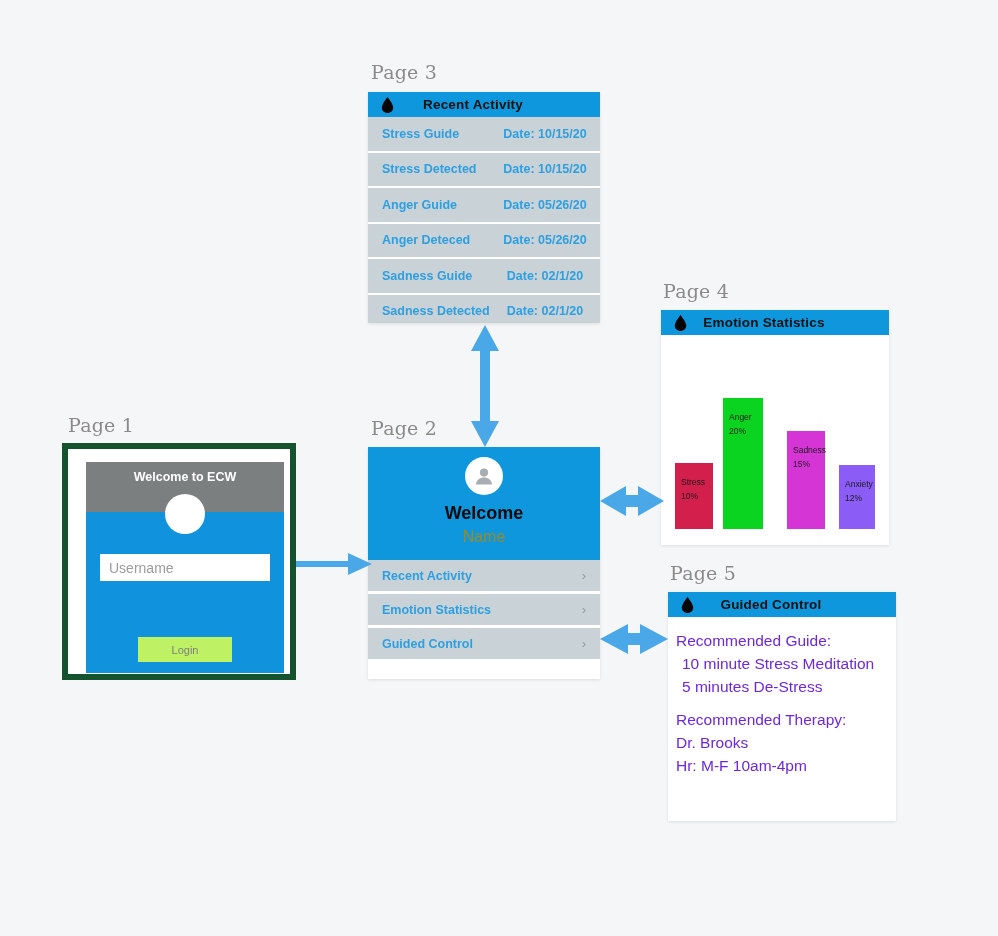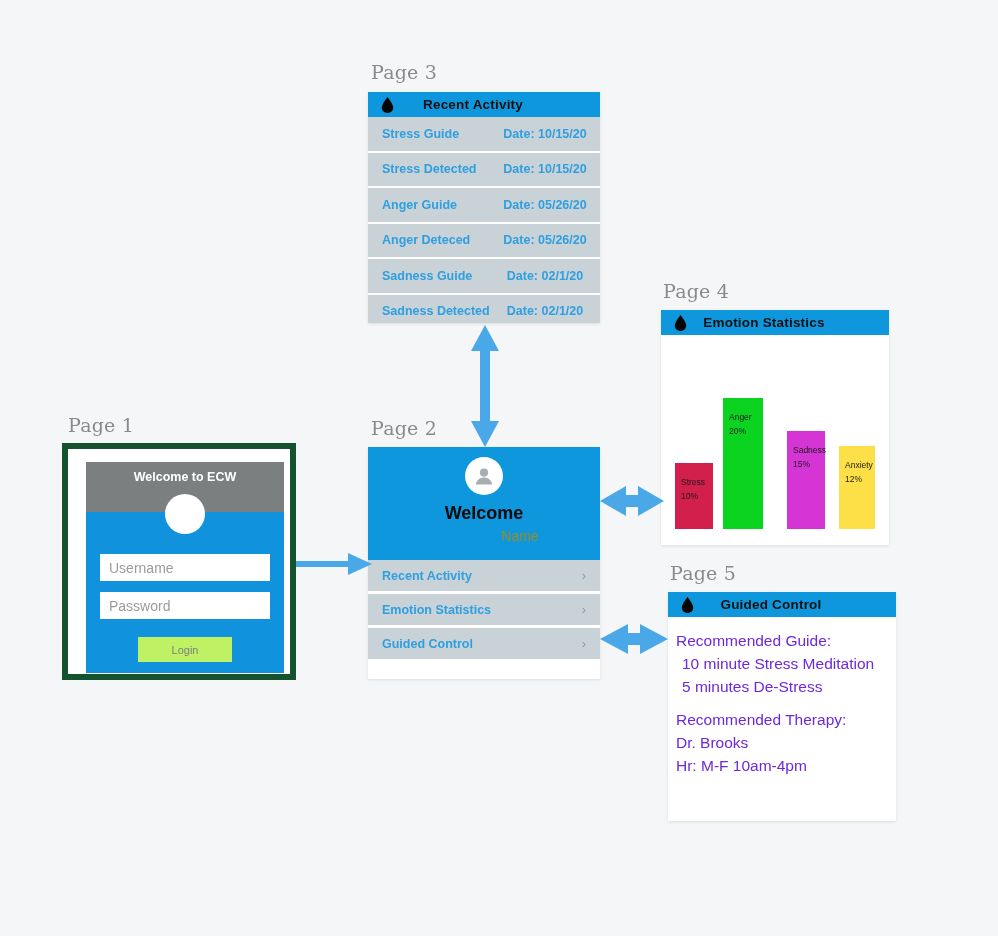--- a/index.html
+++ b/index.html
@@ -173,23 +173,22 @@
     text-align: center;
     font-size: 18px;
     font-weight: bold;
     color: #0a0a0a;
   }
   #page2-name {
     position: absolute;
     left: 0; top: 81px;
     width: 100%;
     text-align: center;
-    font-size: 14px;
+    font-size: 16px;
     color: #9a8b24;
-    margin-left: 36px;
   }
   .menu-row {
     height: 34px;
     background: #c9d2d7;
     border-bottom: 3px solid #ffffff;
     display: flex;
     align-items: center;
     justify-content: space-between;
     padding: 0 14px;
     box-sizing: border-box;
@@ -248,21 +247,20 @@
 <body>
 
 <div class="page-label" style="left:68px; top:414px;">Page 1</div>
 
 <div id="page1-card">
   <div id="page1-phone">
     <div id="page1-topbar"></div>
     <div id="page1-title">Welcome to ECW</div>
     <div id="page1-avatar"></div>
     <div id="p1-username" class="p1-input">Username</div>
-    <div id="p1-password" class="p1-input">Password</div>
     <div id="p1-login">Login</div>
   </div>
 </div>
 
 <div class="page-label" style="left:371px; top:61px;">Page 3</div>
 
 <div id="page3-card" class="phone-card">
   <div class="card-header">
     <svg class="drop-icon" viewBox="0 0 13 17">
       <path d="M6.5 0.5 C6.5 0.5 0.8 7.4 0.8 11.1 C0.8 14.3 3.4 16.6 6.5 16.6 C9.6 16.6 12.2 14.3 12.2 11.1 C12.2 7.4 6.5 0.5 6.5 0.5 Z" fill="#060606"></path>
@@ -341,21 +339,21 @@
         <div class="bar-label" style="top: 28px;">10%</div>
       </div>
       <div class="bar" style="left: 62px; width: 40px; height: 131.25px; background: rgb(11, 212, 33);">
         <div class="bar-label" style="top: 14px;">Anger</div>
         <div class="bar-label" style="top: 28px;">20%</div>
       </div>
       <div class="bar" style="left: 126px; width: 38px; height: 98.4375px; background: rgb(214, 53, 214);">
         <div class="bar-label" style="top: 14px;">Sadness</div>
         <div class="bar-label" style="top: 28px;">15%</div>
       </div>
-      <div class="bar" style="left: 178px; width: 36px; height: 83px; background: #fde047;">
+      <div class="bar" style="left: 178px; width: 36px; height: 64px; background: #8b5cf6;">
         <div class="bar-label" style="top: 14px;">Anxiety</div>
         <div class="bar-label" style="top: 28px;">12%</div>
       </div>
     </div>
 </div>
 
 <div class="page-label" style="left:670px; top:562px;">Page 5</div>
 
 <div id="page5-card" class="phone-card">
   <div class="card-header">

